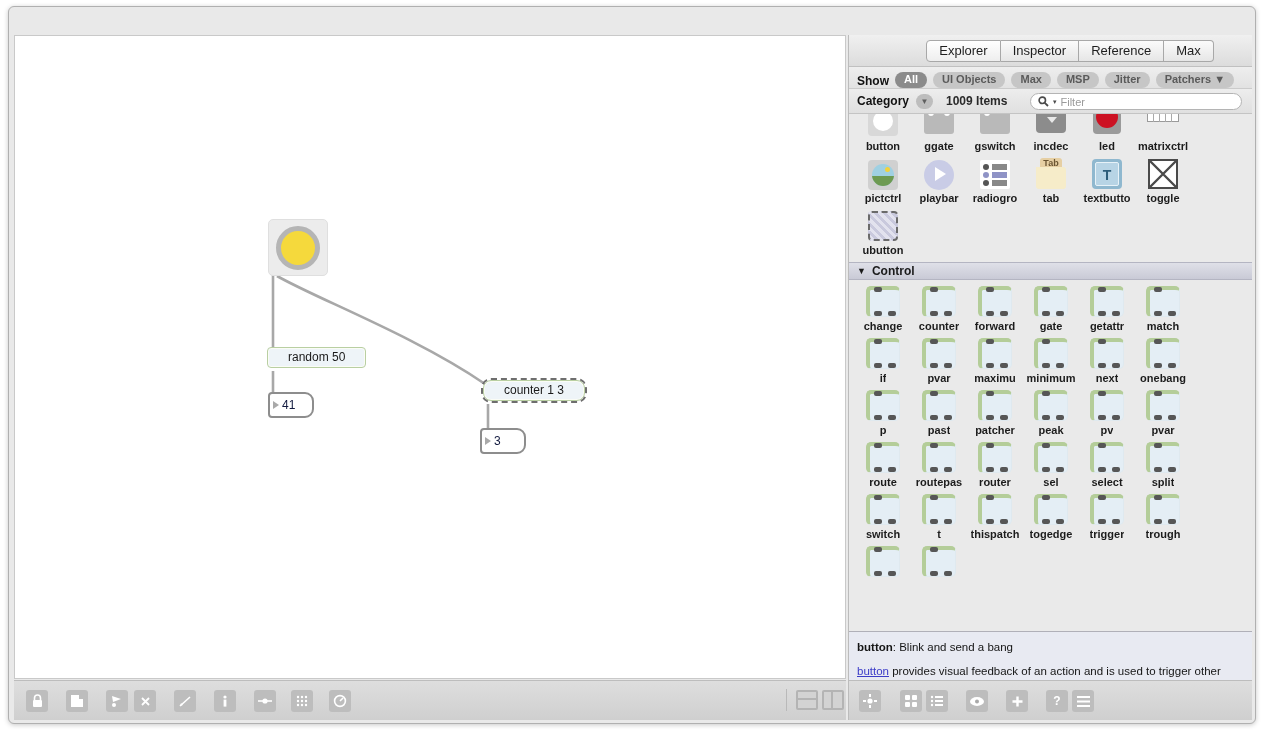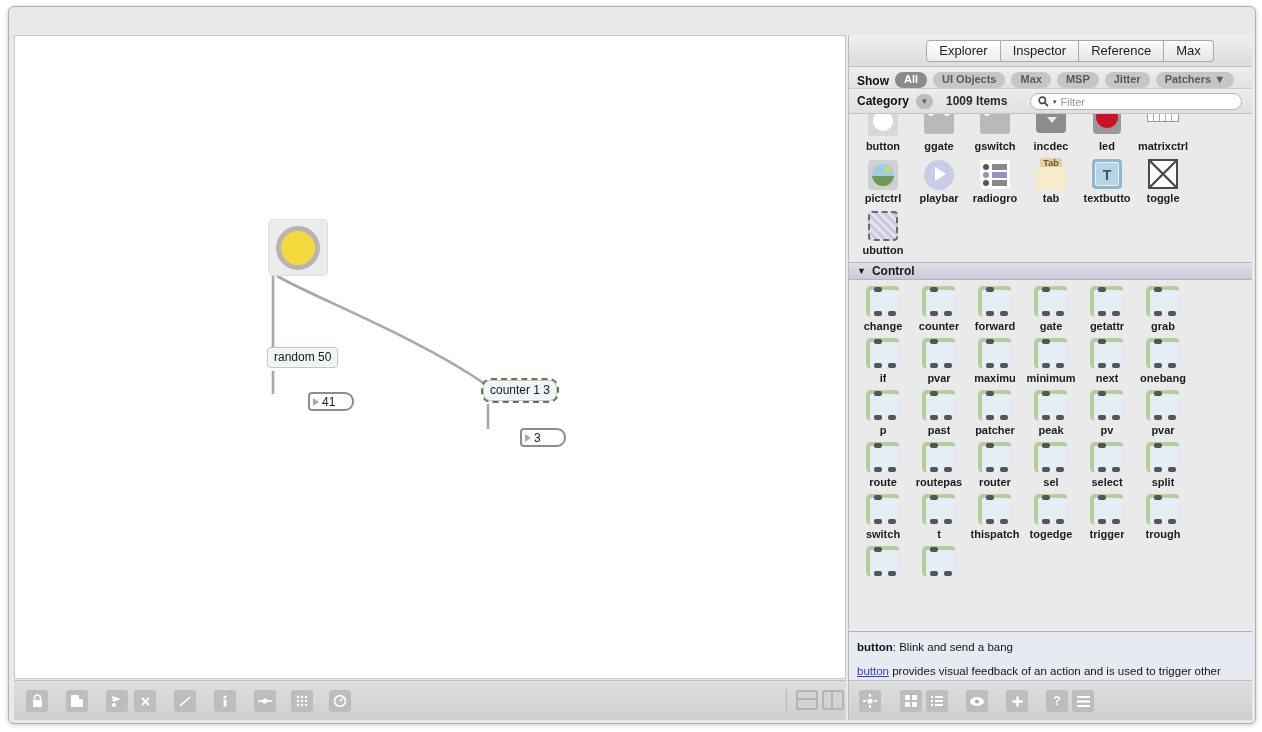--- a/index.html
+++ b/index.html
@@ -89,41 +89,40 @@
   .bang-ring {
     width: 44px; height: 44px; border-radius: 50%;
     border: 5px solid #b5b5b5; background: #f5d93c;
   }
 
   .maxobj {
     background: #eef4f8;
     border: 1px solid #b9cfa2;
     border-radius: 4px;
     font-size: 12px; color: #1a1a1a;
-    padding: 2px 6px;
+    padding: 2px 20px;
     line-height: 15px;
     white-space: nowrap;
     box-shadow: inset 0 0 0 1px #fafcf6;
   }
   .maxobj.selected {
     outline: 2px dashed #6e6e6e;
     outline-offset: 0px;
     border-radius: 8px;
   }
 
   .numbox {
     background: #ffffff;
     border: 2px solid #8d8d8d;
     border-radius: 4px 9px 9px 4px;
-    height: 19px; min-width: 46px;
+    height: 26px; min-width: 46px;
     font-size: 12px; color: #121a3f;
     display: flex; align-items: center;
     padding-left: 3px;
     white-space: nowrap;
-    margin-left: 40px;
   }
   .numtri {
     width:0; height:0; margin-right: 3px;
     border-left: 6px solid #a9a9a9;
     border-top: 4px solid transparent;
     border-bottom: 4px solid transparent;
   }
 
   
   #sidebar {
@@ -583,21 +582,21 @@
             <div class="cap">getattr</div>
           </div>
           <div class="cell">
             <div class="ic">
               <div class="ic-maxbox">
                 <i class="tl2"></i>
                 <i class="bl"></i>
                 <i class="br"></i>
               </div>
             </div>
-            <div class="cap">grab</div>
+            <div class="cap">match</div>
           </div>
           <div class="cell">
             <div class="ic">
               <div class="ic-maxbox">
                 <i class="tl2"></i>
                 <i class="bl"></i>
                 <i class="br"></i>
               </div>
             </div>
             <div class="cap">if</div>

